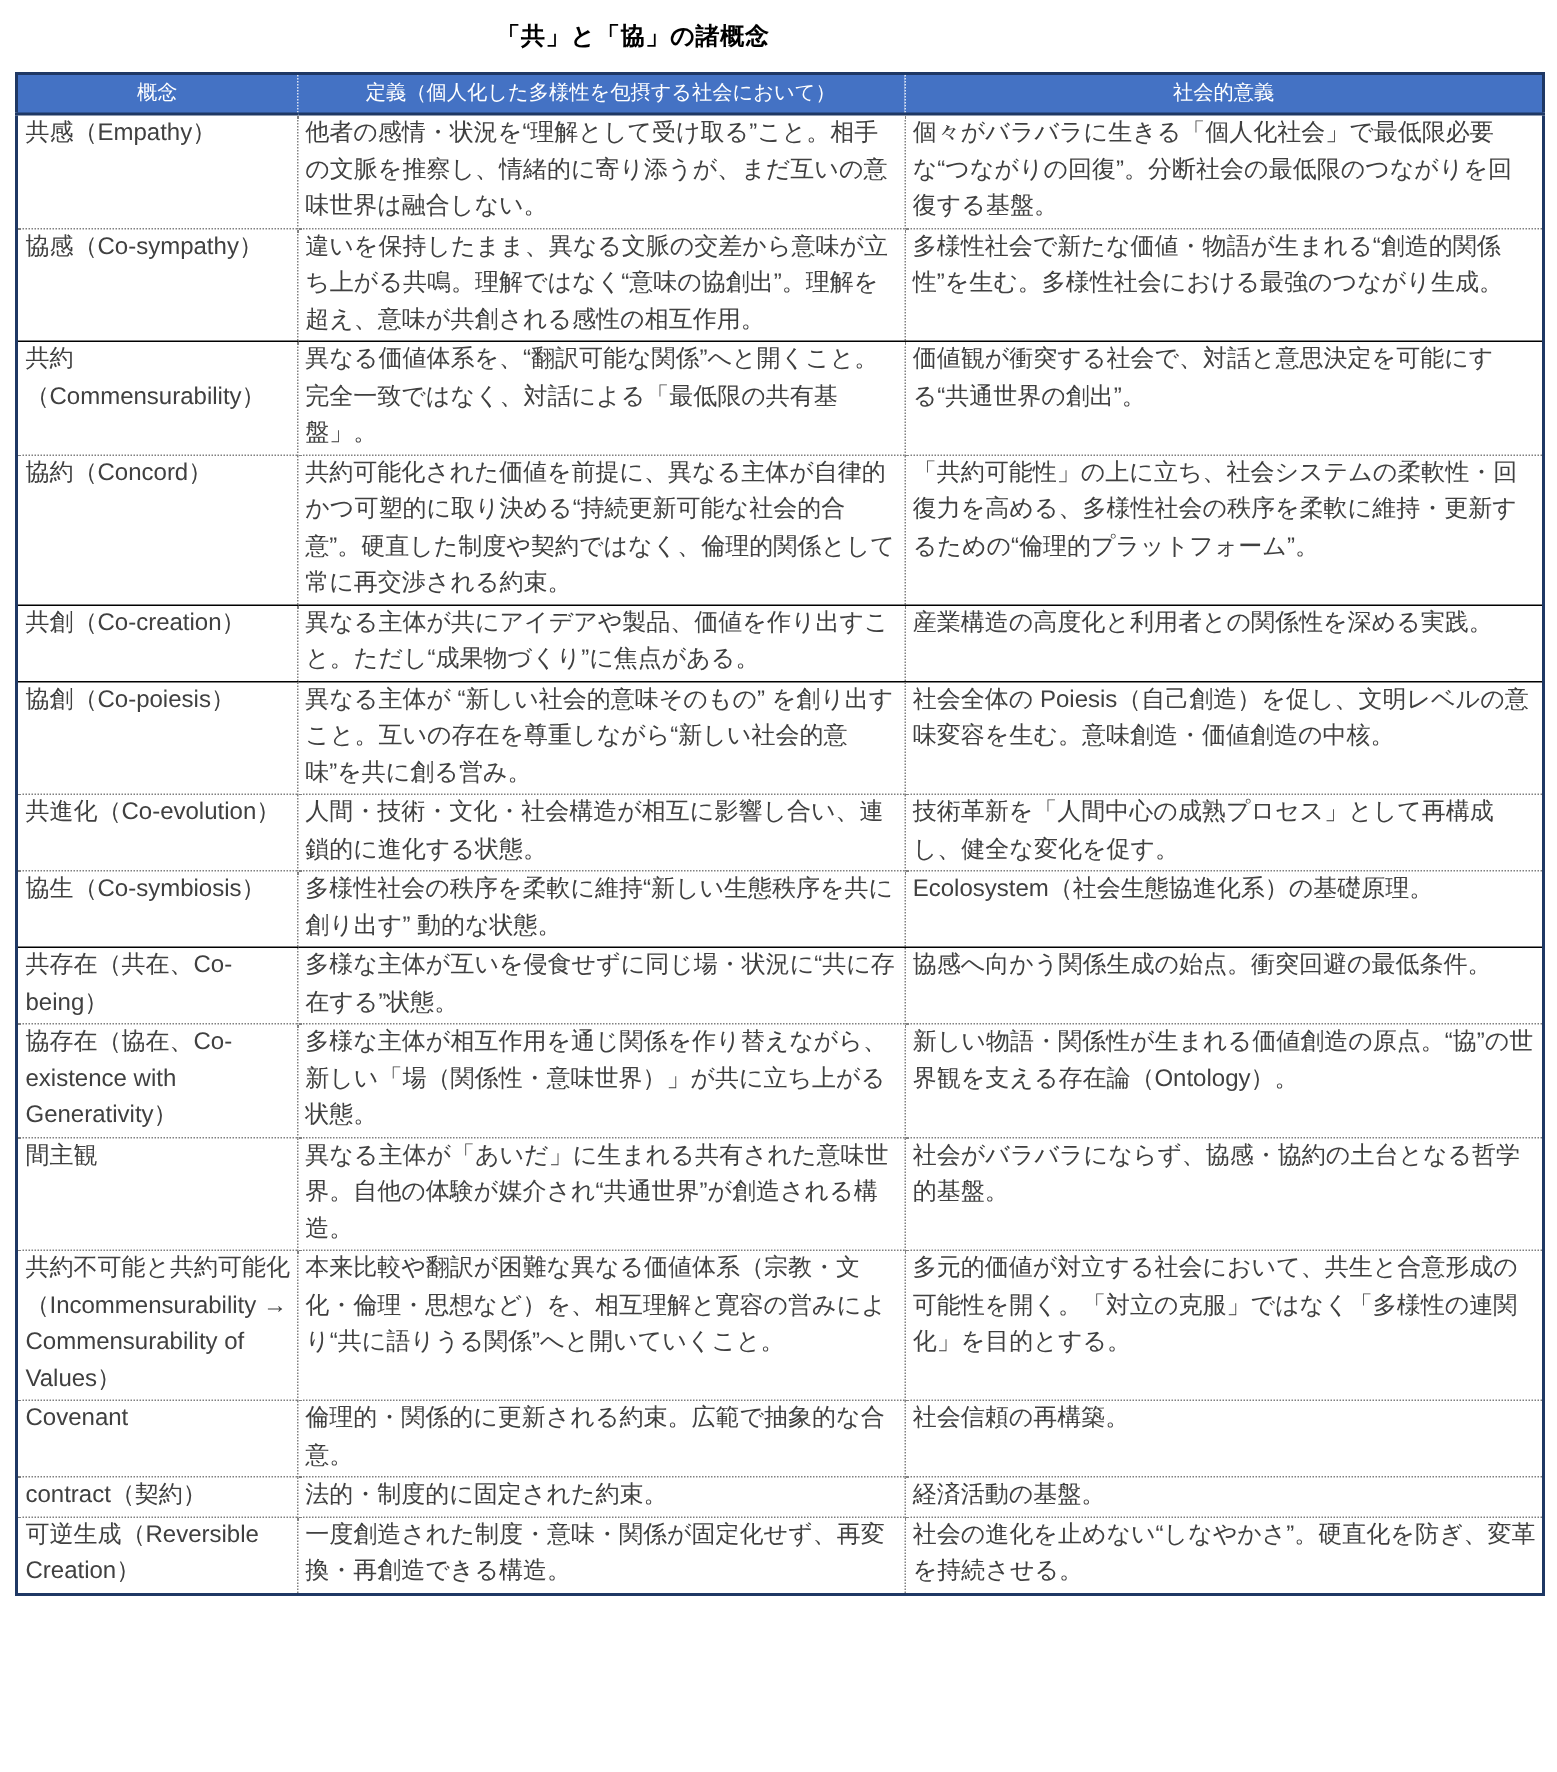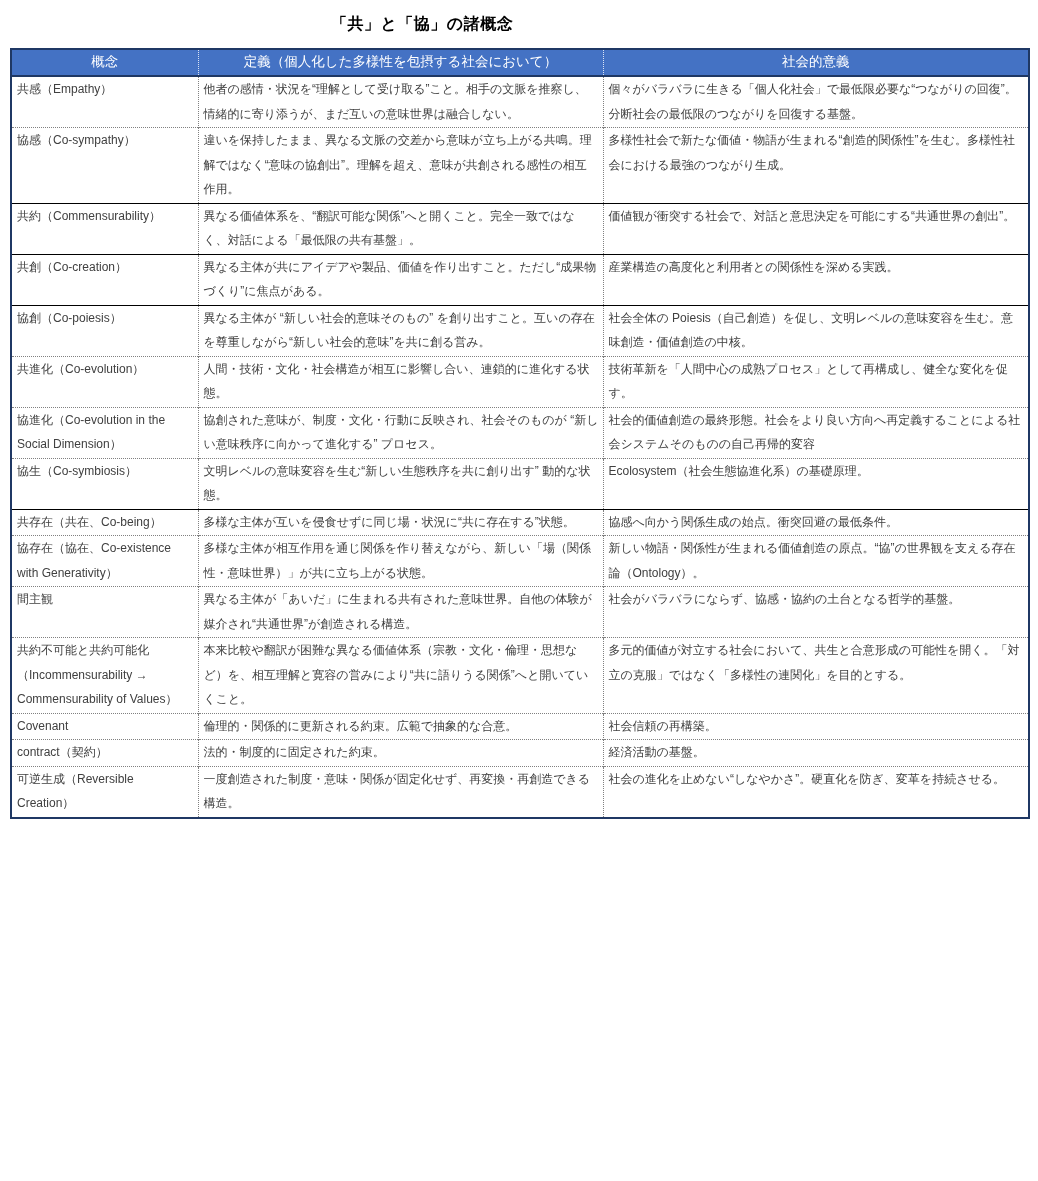--- a/index.html
+++ b/index.html
@@ -35,21 +35,21 @@
     font-size: 13.5px;
     font-weight: normal;
     text-align: center;
     padding: 3px 4px 4px 4px;
     border-bottom: 2px solid #1F3864;
   }
   thead th + th {
     border-left: 1px dotted #dbe4f5;
   }
   tbody td {
-    font-size: 12px;
+    font-size: 16px;
     color: #404040;
     line-height: 24.5px;
     vertical-align: top;
     padding: 0px 4px 1px 5px;
     word-break: break-word;
     overflow-wrap: break-word;
   }
   tbody td + td {
     border-left: 1px dotted #808080;
   }
@@ -86,43 +86,43 @@
         <tr class="sep-dotted">
           <td>協感（Co-sympathy）</td>
           <td>違いを保持したまま、異なる文脈の交差から意味が立ち上がる共鳴。理解ではなく“意味の協創出”。理解を超え、意味が共創される感性の相互作用。</td>
           <td>多様性社会で新たな価値・物語が生まれる“創造的関係性”を生む。多様性社会における最強のつながり生成。</td>
         </tr>
         <tr class="sep-solid">
           <td>共約（Commensurability）</td>
           <td>異なる価値体系を、“翻訳可能な関係”へと開くこと。完全一致ではなく、対話による「最低限の共有基盤」。</td>
           <td>価値観が衝突する社会で、対話と意思決定を可能にする“共通世界の創出”。</td>
         </tr>
+        <tr class="sep-dotted">
+          <td>協約（Concord）</td>
+          <td>共約可能化された価値を前提に、異なる主体が自律的かつ可塑的に取り決める“持続更新可能な社会的合意”。硬直した制度や契約ではなく、倫理的関係として常に再交渉される約束。</td>
+          <td>「共約可能性」の上に立ち、社会システムの柔軟性・回復力を高める、多様性社会の秩序を柔軟に維持・更新するための“倫理的プラットフォーム”。</td>
+        </tr>
         <tr class="sep-solid">
           <td>共創（Co-creation）</td>
           <td>異なる主体が共にアイデアや製品、価値を作り出すこと。ただし“成果物づくり”に焦点がある。</td>
           <td>産業構造の高度化と利用者との関係性を深める実践。</td>
         </tr>
         <tr class="sep-solid">
           <td>協創（Co-poiesis）</td>
           <td>異なる主体が “新しい社会的意味そのもの” を創り出すこと。互いの存在を尊重しながら“新しい社会的意味”を共に創る営み。</td>
           <td>社会全体の Poiesis（自己創造）を促し、文明レベルの意味変容を生む。意味創造・価値創造の中核。</td>
         </tr>
         <tr class="sep-dotted">
           <td>共進化（Co-evolution）</td>
           <td>人間・技術・文化・社会構造が相互に影響し合い、連鎖的に進化する状態。</td>
           <td>技術革新を「人間中心の成熟プロセス」として再構成し、健全な変化を促す。</td>
         </tr>
         <tr class="sep-dotted">
-          <td>協進化（Co-evolution in the Social Dimension）</td>
-          <td>協創された意味が、制度・文化・行動に反映され、社会そのものが “新しい意味秩序に向かって進化する” プロセス。</td>
-          <td>社会的価値創造の最終形態。社会をより良い方向へ再定義することによる社会システムそのものの自己再帰的変容</td>
-        </tr>
-        <tr class="sep-dotted">
           <td>協生（Co-symbiosis）</td>
-          <td>文明レベルの意味変容を生む“新しい生態秩序を共に創り出す” 動的な状態。</td>
+          <td>多様性社会の秩序を柔軟に維持“新しい生態秩序を共に創り出す” 動的な状態。</td>
           <td>Ecolosystem（社会生態協進化系）の基礎原理。</td>
         </tr>
         <tr class="sep-solid">
           <td>共存在（共在、Co-being）</td>
           <td>多様な主体が互いを侵食せずに同じ場・状況に“共に存在する”状態。</td>
           <td>協感へ向かう関係生成の始点。衝突回避の最低条件。</td>
         </tr>
         <tr class="sep-dotted">
           <td>協存在（協在、Co-existence with Generativity）</td>
           <td>多様な主体が相互作用を通じ関係を作り替えながら、新しい「場（関係性・意味世界）」が共に立ち上がる状態。</td>

